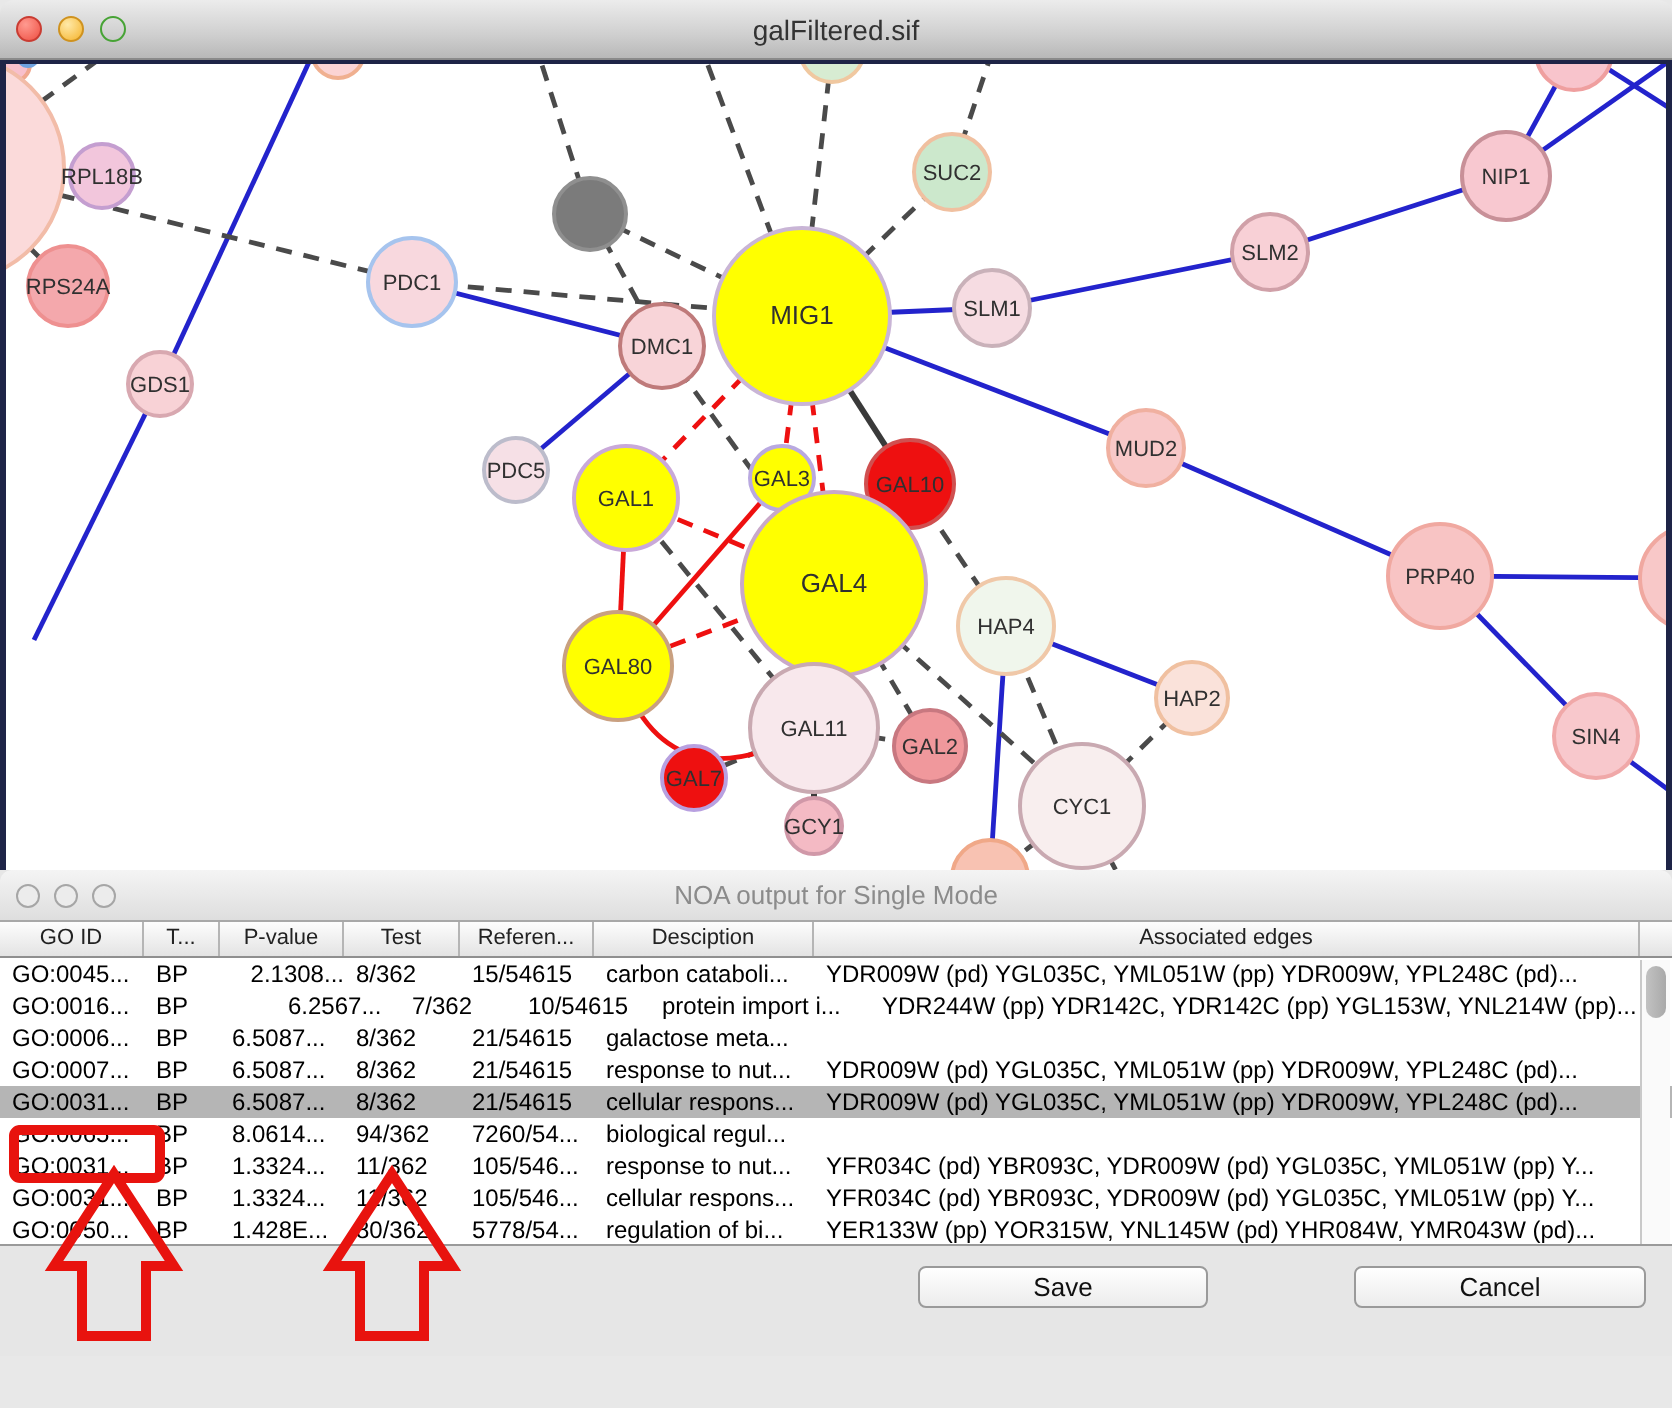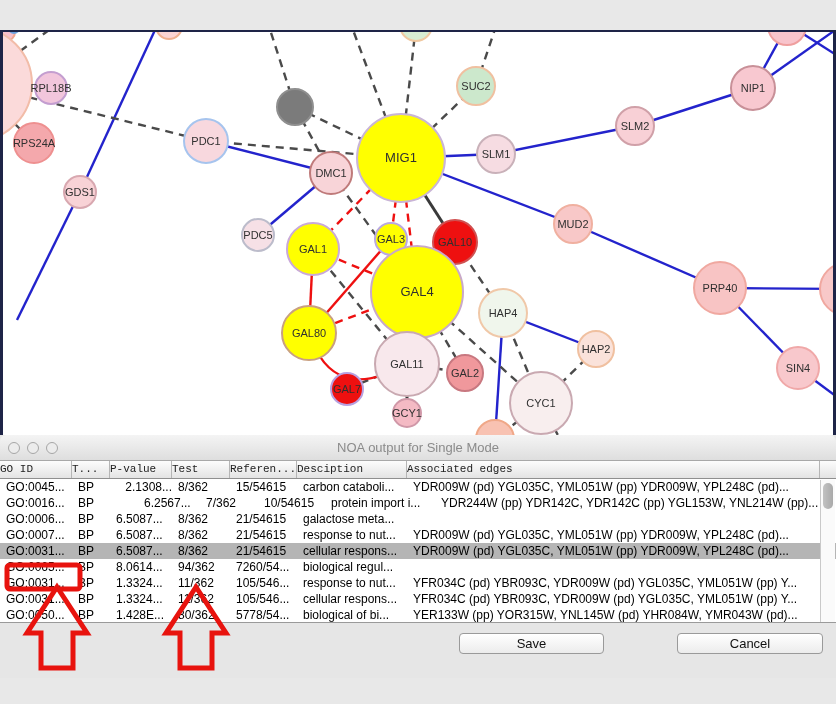--- a/index.html
+++ b/index.html
@@ -26,22 +26,22 @@
   
   .win-table{position:absolute;left:0;top:435px;width:836px;height:243px;background:#e6e6e6;}
   .titlebar2{position:relative;height:26px;border-radius:6px 6px 0 0;
     background:linear-gradient(#f4f4f4,#dedede);border-bottom:1px solid #a8a8a8;box-sizing:border-box;}
   .titlebar2 .title-text{top:5px;font-size:13px;color:#8b8b8b;}
   .lights2{position:absolute;left:8px;top:7px;display:flex;gap:7px;}
   .light.hollow{background:#ececec;border:1px solid #a6a6a6;width:12px;height:12px;}
 
   .table-header{position:absolute;left:0;top:26px;height:18px;width:836px;display:flex;
     background:linear-gradient(#fdfdfd,#e3e3e3);border-bottom:1px solid #8f8f8f;box-sizing:border-box;}
-  .hcell{font-size:11px;color:#222;line-height:17px;
-    border-right:1px solid #b5b5b5;box-sizing:border-box;overflow:hidden;white-space:nowrap;flex:none;font-family:Liberation Mono, monospace;}
+  .hcell{font-size:11px;color:#222;text-align:center;line-height:17px;
+    border-right:1px solid #b5b5b5;box-sizing:border-box;overflow:hidden;white-space:nowrap;flex:none;}
   .table-body{position:absolute;left:0;top:44px;width:836px;height:144px;background:#fff;
     border-bottom:1px solid #9a9a9a;box-sizing:border-box;overflow:hidden;}
   .trow{display:flex;height:16px;line-height:16px;}
   .trow.sel{background:#b5b5b5;}
   .tcell{font-size:12px;color:#000;padding-left:6px;white-space:nowrap;overflow:hidden;
     box-sizing:border-box;flex:none;}
   .scrollbar{position:absolute;right:1px;top:45px;width:15px;height:142px;background:#fafafa;
     border-left:1px solid #c9c9c9;box-sizing:border-box;}
   .scroll-thumb{position:absolute;left:2px;top:3px;width:10px;height:26px;border-radius:6px;
     background:linear-gradient(90deg,#c2c2c2,#a9a9a9);}
@@ -56,20 +56,28 @@
   .annotations{position:absolute;left:0;top:0;width:836px;height:704px;pointer-events:none;}
 
   .node-label{font-family:"Liberation Sans",sans-serif;fill:#303030;}
 </style>
 </head>
 <body>
 
 <div class="stage">
 
   <div class="win-graph">
+    <div class="titlebar">
+      <div class="lights">
+        <span class="light red"></span>
+        <span class="light yellow"></span>
+        <span class="light green"></span>
+      </div>
+      <div class="title-text">galFiltered.sif</div>
+    </div>
     <div class="graph-frame">
       <svg id="graph-svg" viewBox="0 30 830 426" preserveAspectRatio="none">
           <path d="M 152 28 L 77 190" fill="none" stroke="#2323cc" stroke-width="2.4"></path>
           <path d="M 77 190 L 14 318" fill="none" stroke="#2323cc" stroke-width="2.4"></path>
           <path d="M 203 139 L 328 171" fill="none" stroke="#2323cc" stroke-width="2.4"></path>
           <path d="M 255 233 L 328 171" fill="none" stroke="#2323cc" stroke-width="2.4"></path>
           <path d="M 398 156 L 493 152" fill="none" stroke="#2323cc" stroke-width="2.4"></path>
           <path d="M 493 152 L 632 124" fill="none" stroke="#2323cc" stroke-width="2.4"></path>
           <path d="M 632 124 L 750 86" fill="none" stroke="#2323cc" stroke-width="2.4"></path>
           <path d="M 750 86 L 784 24" fill="none" stroke="#2323cc" stroke-width="2.4"></path>
@@ -273,21 +281,21 @@
           <div class="tcell" style="width: 67px;">105/546...</div>
           <div class="tcell" style="width: 110px;">cellular respons...</div>
           <div class="tcell" style="width: 413px;">YFR034C (pd) YBR093C, YDR009W (pd) YGL035C, YML051W (pp) Y...</div>
         </div>
         <div class="trow">
           <div class="tcell" style="width: 72px;">GO:0050...</div>
           <div class="tcell" style="width: 38px;">BP</div>
           <div class="tcell" style="width: 62px;">1.428E...</div>
           <div class="tcell" style="width: 58px;">80/362</div>
           <div class="tcell" style="width: 67px;">5778/54...</div>
-          <div class="tcell" style="width: 110px;">biological of bi...</div>
+          <div class="tcell" style="width: 110px;">regulation of bi...</div>
           <div class="tcell" style="width: 413px;">YER133W (pp) YOR315W, YNL145W (pd) YHR084W, YMR043W (pd)...</div>
         </div>
       </div>
     <div class="scrollbar">
       <div class="scroll-thumb"></div>
     </div>
     <div class="footer">
       <button class="mac-btn btn-cancel">Cancel</button>
       <button class="mac-btn btn-save">Save</button>
     </div>

